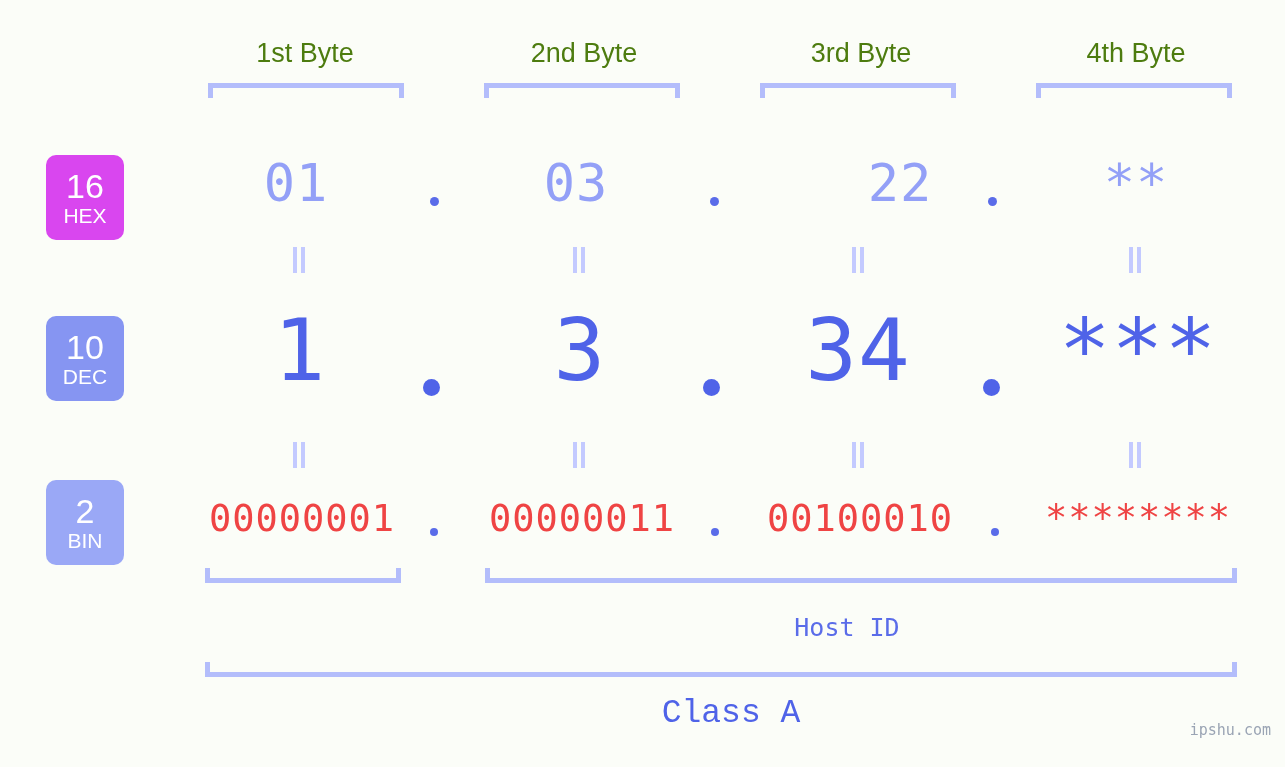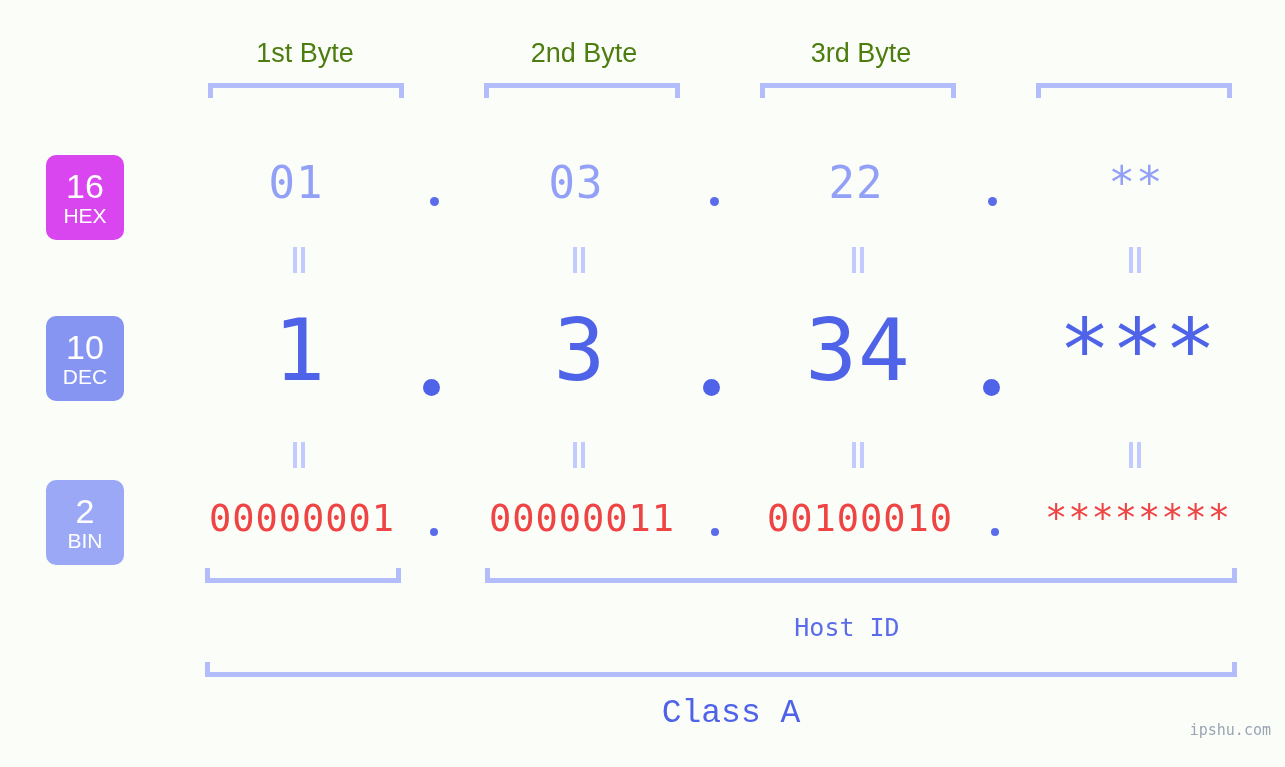--- a/index.html
+++ b/index.html
@@ -86,21 +86,21 @@
 
   
   .cell {
     position: absolute;
     text-align: center;
     white-space: nowrap;
     font-family: "DejaVu Sans Mono", monospace;
   }
 
   .row-hex .cell {
-    font-size: 44px;
+    font-size: 52px;
     line-height: 62px;
     color: #93a0f7;
     letter-spacing: 1px;
   }
   .row-dec .cell {
     font-size: 86px;
     line-height: 100px;
     color: #4f63e8;
     letter-spacing: 1px;
   }
@@ -167,20 +167,21 @@
   }
 </style>
 </head>
 <body>
 
 <div id="stage">
 
   <div class="byte-header" style="left:205px;width:200px;">1st Byte</div>
   <div class="byte-header" style="left:484px;width:200px;">2nd Byte</div>
   <div class="byte-header" style="left:761px;width:200px;">3rd Byte</div>
+  <div class="byte-header" style="left:1036px;width:200px;">4th Byte</div>
 
   <div class="bracket down" style="left:208px;top:83px;width:196px;"></div>
   <div class="bracket down" style="left:484px;top:83px;width:196px;"></div>
   <div class="bracket down" style="left:760px;top:83px;width:196px;"></div>
   <div class="bracket down" style="left:1036px;top:83px;width:196px;"></div>
 
   <div class="badge" style="top:155px;background:#d946ef;">
     <span class="num">16</span>
     <span class="nm">HEX</span>
   </div>
@@ -189,21 +190,21 @@
     <span class="nm">DEC</span>
   </div>
   <div class="badge" style="top:480px;background:#9aa8f6;">
     <span class="num">2</span>
     <span class="nm">BIN</span>
   </div>
 
   <div class="row-hex">
     <div class="cell" style="left:196px;top:152px;width:200px;">01</div>
     <div class="cell" style="left:476px;top:152px;width:200px;">03</div>
-    <div class="cell" style="left:756px;top:152px;width:200px;">22</div>
+    <div class="cell" style="left:800px;top:152px;width:200px;">22</div>
     <div class="cell" style="left:1036px;top:152px;width:200px;">**</div>
 
     <div class="dot hex" style="left:430px;top:197px;"></div>
     <div class="dot hex" style="left:710px;top:197px;"></div>
     <div class="dot hex" style="left:988px;top:197px;"></div>
   </div>
 
   <div class="eq" style="left:293px;top:247px;">
       <i></i>
       <i></i>

